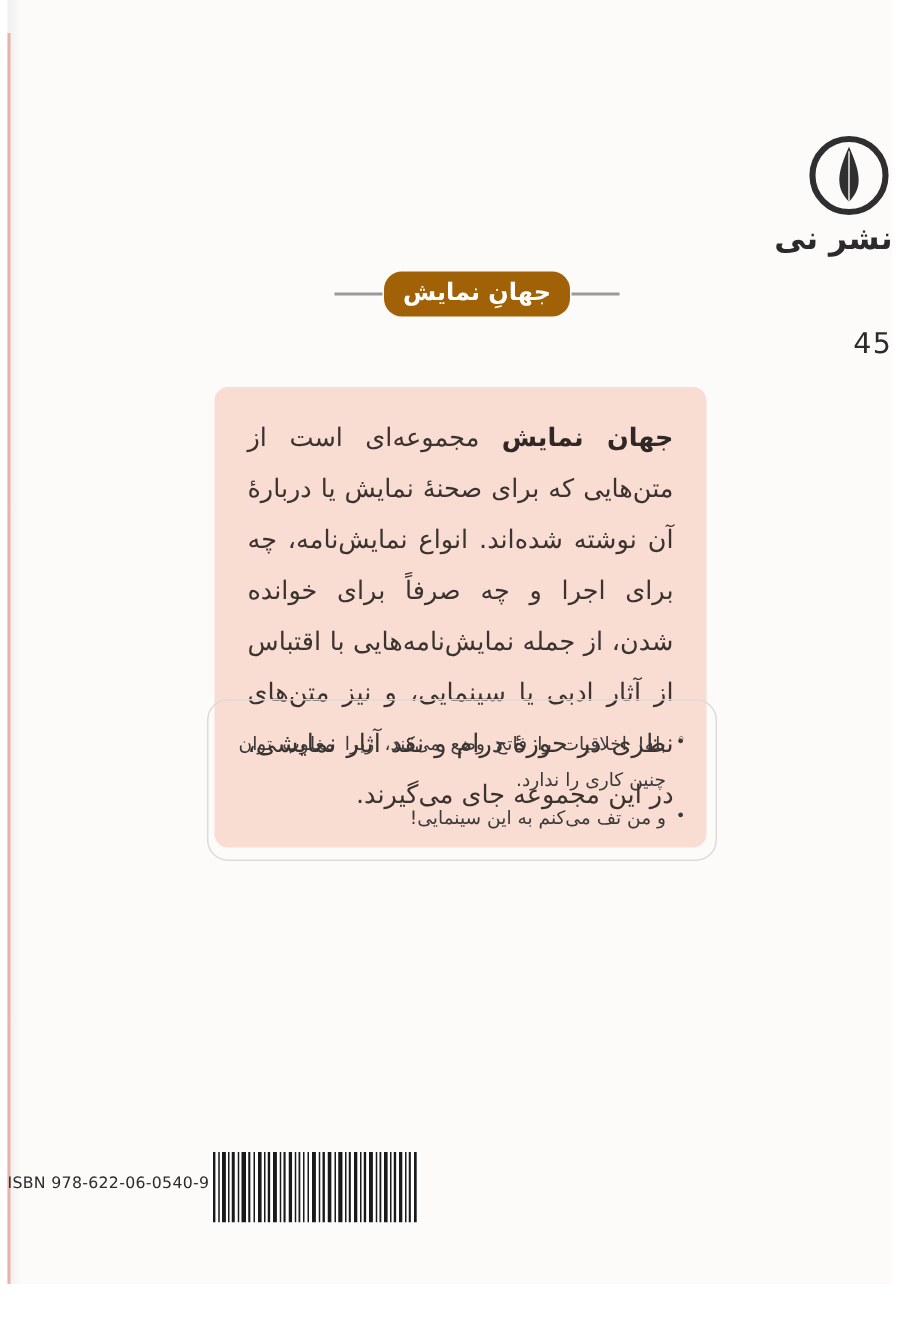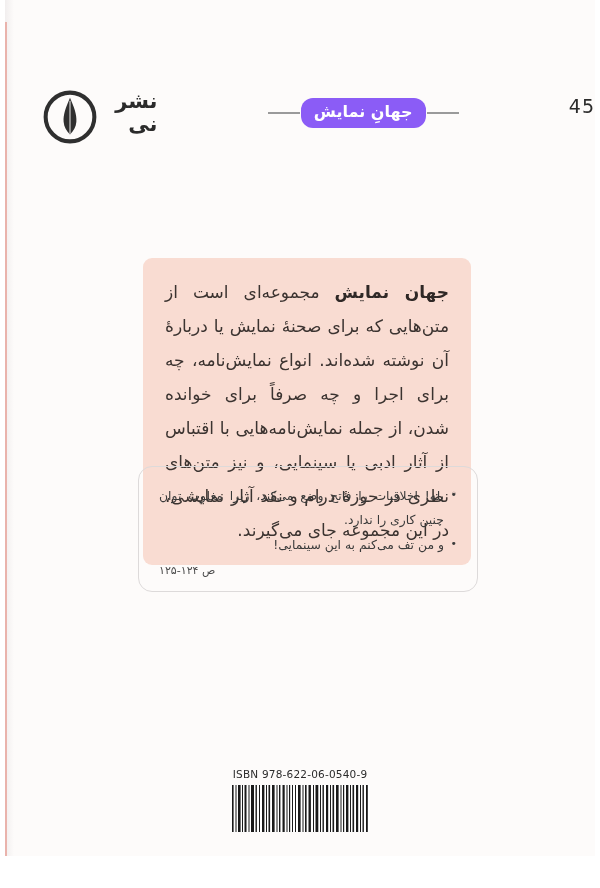--- a/index.html
+++ b/index.html
@@ -50,22 +50,22 @@
     opacity: .85;
   }
 
   
   .publisher-block {
     position: absolute;
     left: 0;
     right: 0;
     top: 88px;
     display: flex;
-    flex-direction: row;
-    align-items: flex-start;
+    flex-direction: column;
+    align-items: flex-end;
     margin-left: 36px;
   }
 
   .logo-mark {
     width: 58px;
     height: 58px;
     display: block;
   }
 
   .publisher-name {
@@ -86,21 +86,21 @@
     align-items: center;
     justify-content: center;
     width: 100%;
   }
   .series-rule {
     width: 32px;
     height: 1.5px;
     background: #9a9a9a;
   }
   .series-badge {
-    background: #8b5cf6;
+    background: #a16207;
     color: #ffffff;
     border-radius: 12px;
     padding: 5px 13px 7px 13px;
     font-size: 16px;
     font-weight: 700;
     direction: rtl;
     line-height: 1.1;
     white-space: nowrap;
     margin: 0 1px;
   }
@@ -190,21 +190,21 @@
     letter-spacing: .4px;
   }
 
   
   .isbn-block {
     position: absolute;
     left: 0;
     right: 0;
     top: 768px;
     display: flex;
-    flex-direction: column;
+    flex-direction: row;
     align-items: center;
   }
   .isbn-text {
     font-family: "DejaVu Sans", sans-serif;
     font-size: 10.5px;
     color: #2b2b2b;
     letter-spacing: .2px;
     margin-bottom: 5px;
   }
   .barcode {
@@ -254,21 +254,20 @@
         </li>
         <li class="quote-item hollow">
           <span class="bullet">◦</span>
           <span>بله! اخلاقیات را فاتح وضع می‌کند، زیرا مغلوب توان چنین کاری را ندارد.</span>
         </li>
         <li class="quote-item">
           <span class="bullet">•</span>
           <span>و من تف می‌کنم به این سینمایی!</span>
         </li>
       </ul>
-      <div class="quote-source">ص ۱۲۴-۱۲۵</div>
     </div>
 
     <div class="isbn-block">
       <div class="isbn-text">ISBN 978-622-06-0540-9</div>
       <span>
         <svg class="barcode" viewBox="0 0 140 47" xmlns="http://www.w3.org/2000/svg">
           <rect x="0" y="0" width="140" height="47" fill="#ffffff"></rect>
           <g fill="#1a1a1a">
             <rect x="2" y="0" width="1.6" height="47"></rect>
             <rect x="5.5" y="0" width="1" height="47"></rect>

